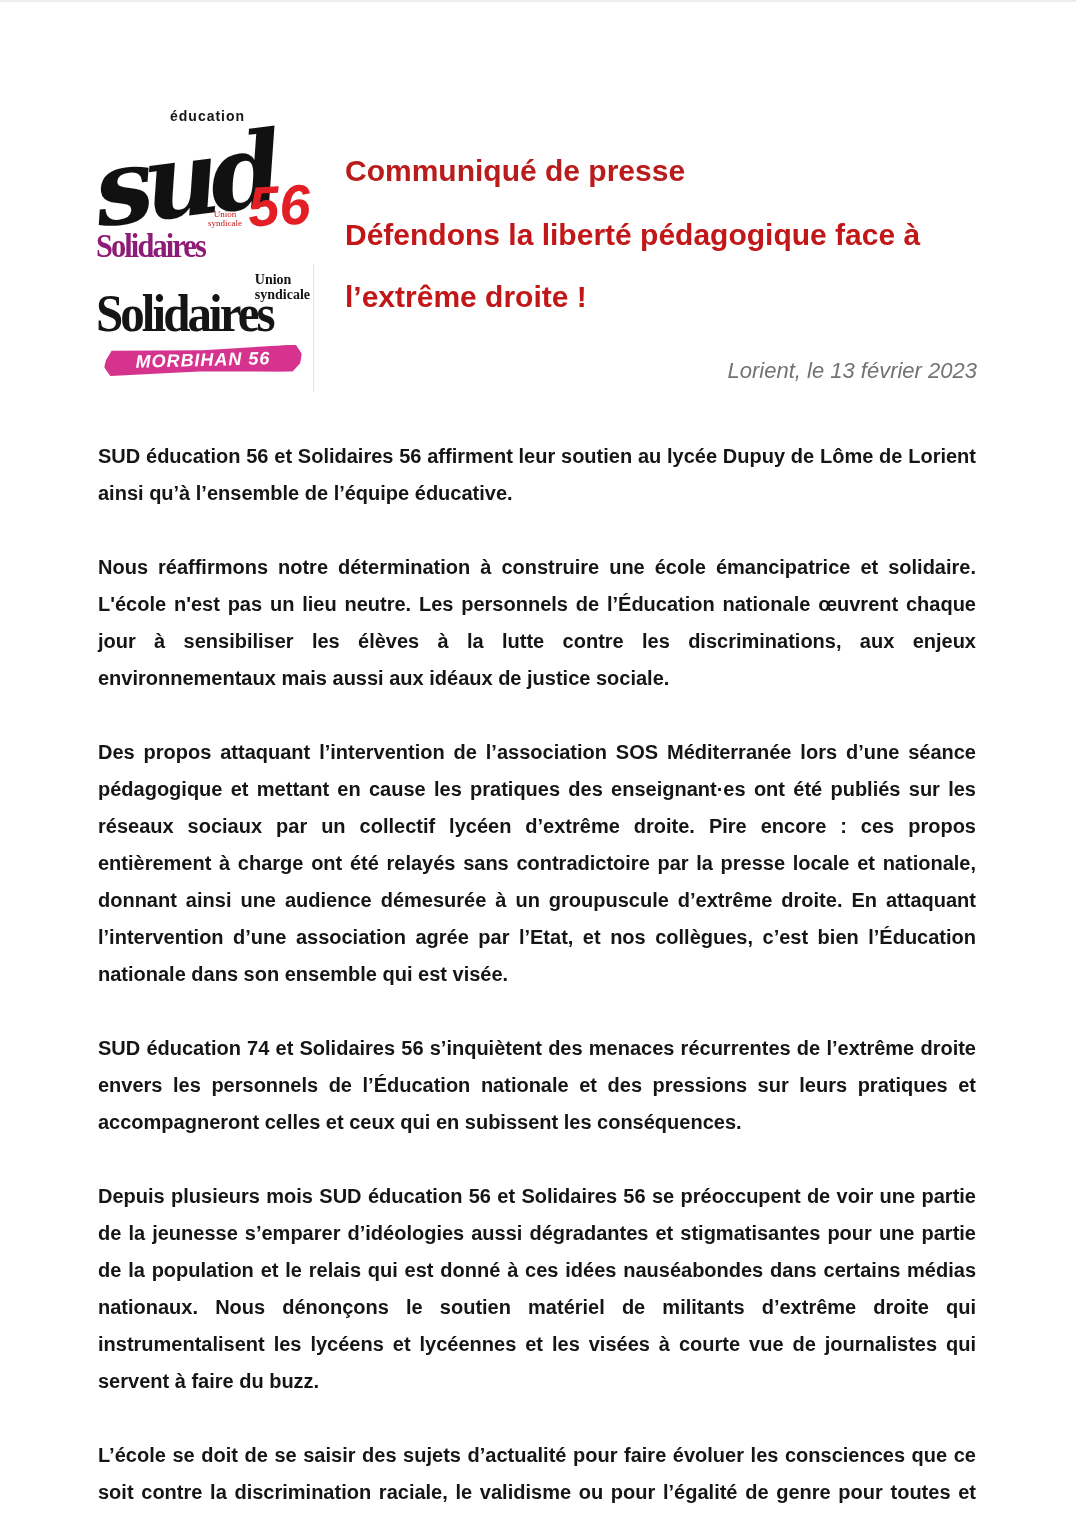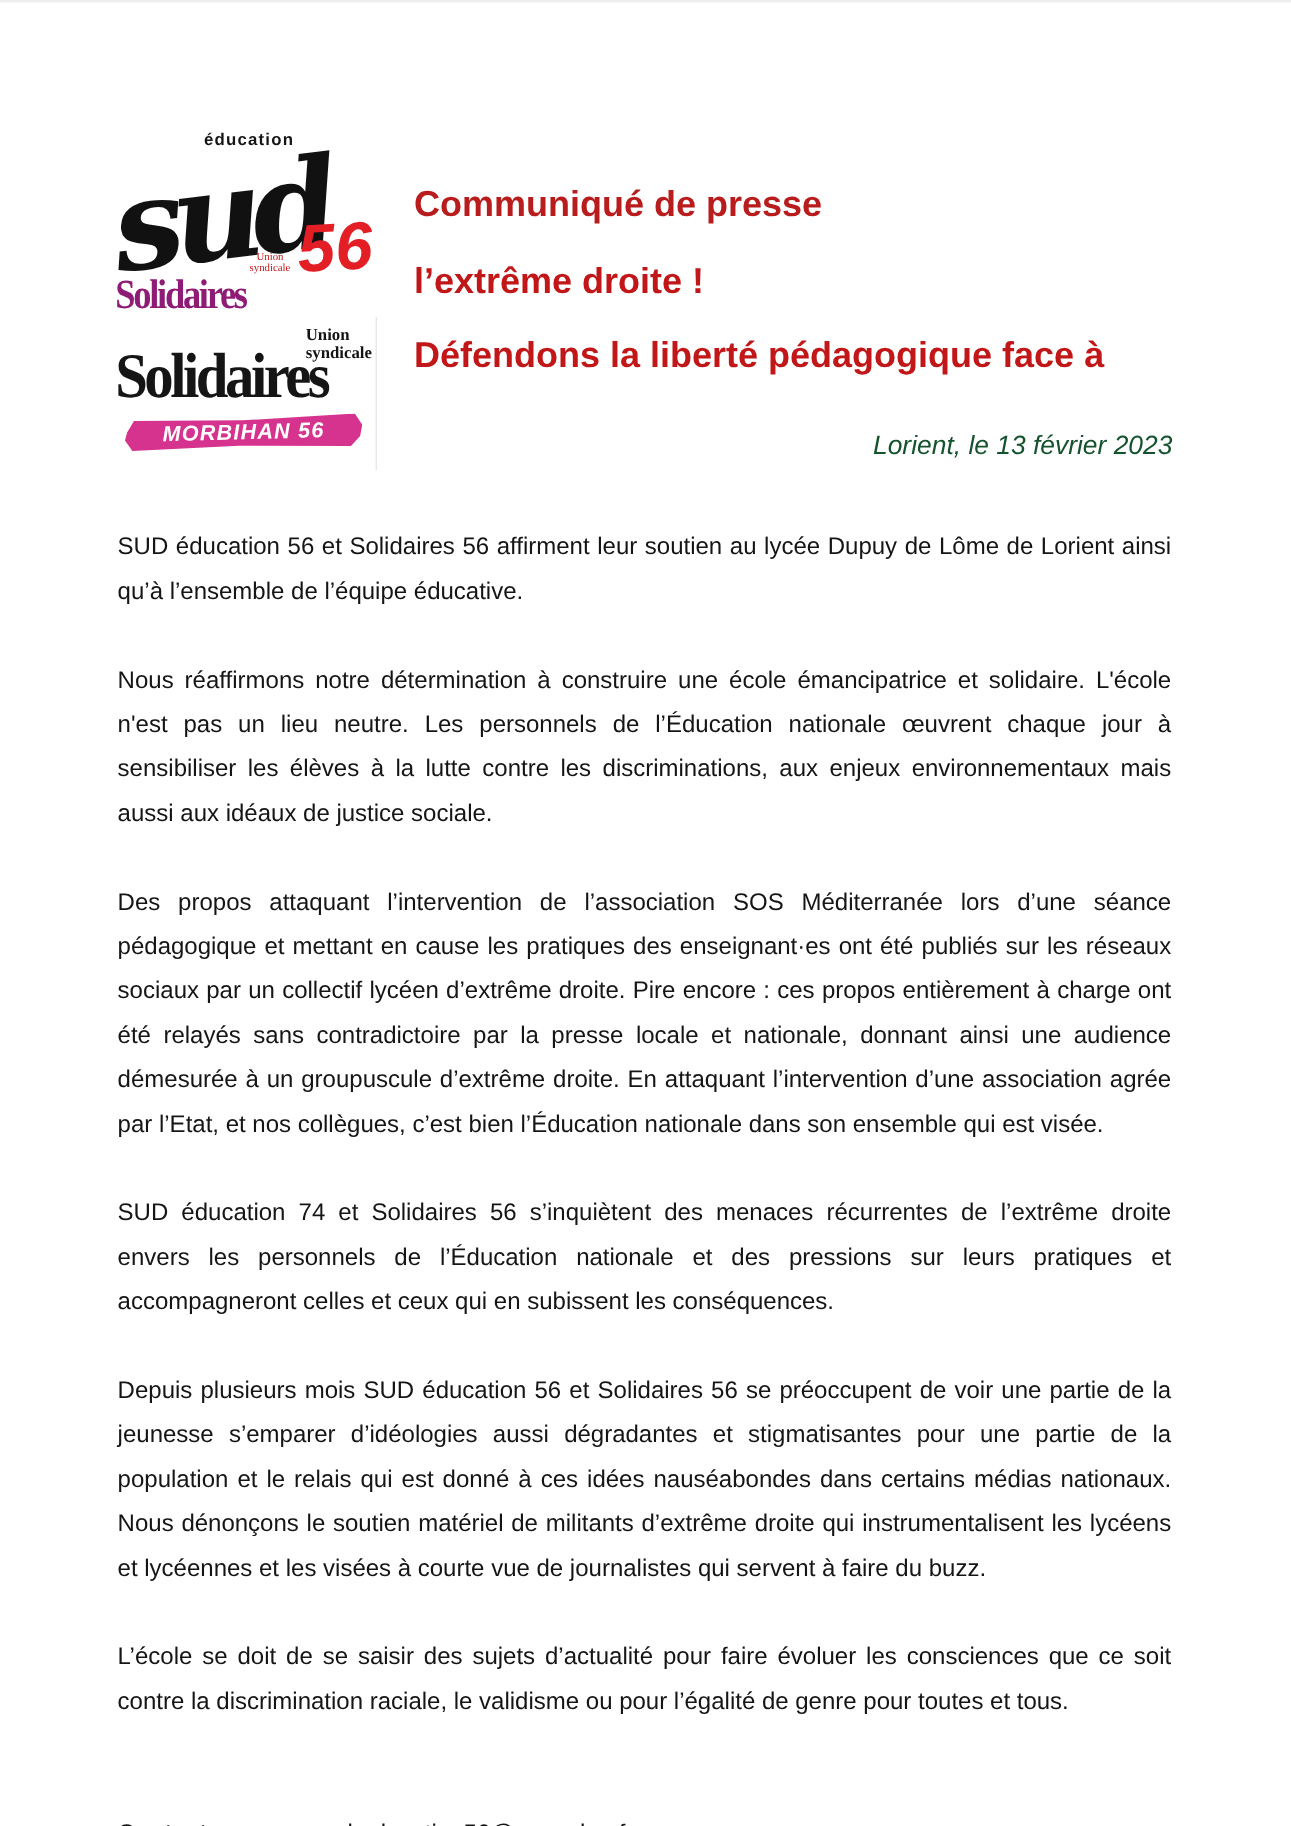--- a/index.html
+++ b/index.html
@@ -116,33 +116,33 @@
     margin-bottom: 30px;
   }
   .title-line {
     font-size: 30px; font-weight: bold; color: #c21718;
     margin-bottom: 28px;
   }
 
   .dateline {
     position: absolute;
     top: 356px; right: 99px;
-    font-size: 22px; font-style: italic; color: #14532d;
+    font-size: 22px; font-style: italic; color: #737373;
   }
 
   
   .body-text {
     position: absolute;
     top: 436px; left: 98px;
     width: 878px;
     font-size: 20px; line-height: 37px;
     text-align: justify;
     color: #151515;
   }
-  .body-text p { margin-bottom: 37px; }
+  .body-text p { margin-bottom: 37px; font-weight: bold; }
   .contact { margin-top: 73px; text-align: left; }
   .contact-label { font-weight: bold; }
   .contact-email { margin-left: 7px; }
 </style>
 </head>
 <body>
 
 <div class="page">
 
   <div class="logo-sud">
@@ -165,22 +165,22 @@
     </div>
     <div class="sol-name">Solidaires</div>
     <div class="sol-banner">
       <span class="sol-banner-text">MORBIHAN 56</span>
     </div>
   </div>
   <div class="cell-divider"></div>
 
   <div class="titles">
     <div class="kicker">Communiqué de presse</div>
+    <div class="title-line">Défendons la liberté pédagogique face à</div>
     <div class="title-line">l’extrême droite !</div>
-    <div class="title-line">Défendons la liberté pédagogique face à</div>
   </div>
 
   <div class="dateline">Lorient, le 13 février 2023</div>
 
   <div class="body-text">
     <p>SUD éducation 56 et Solidaires 56 affirment leur soutien au lycée Dupuy de Lôme de Lorient ainsi qu’à l’ensemble de l’équipe éducative.</p>
     <p>Nous réaffirmons notre détermination à construire une école émancipatrice et solidaire. L'école n'est pas un lieu neutre. Les personnels de l’Éducation nationale œuvrent chaque jour à sensibiliser les élèves à la lutte contre les discriminations, aux enjeux environnementaux mais aussi aux idéaux de justice sociale.</p>
     <p>Des propos attaquant l’intervention de l’association SOS Méditerranée lors d’une séance pédagogique et mettant en cause les pratiques des enseignant·es ont été publiés sur les réseaux sociaux par un collectif lycéen d’extrême droite. Pire encore : ces propos entièrement à charge ont été relayés sans contradictoire par la presse locale et nationale, donnant ainsi une audience démesurée à un groupuscule d’extrême droite. En attaquant l’intervention d’une association agrée par l’Etat, et nos collègues, c’est bien l’Éducation nationale dans son ensemble qui est visée.</p>
     <p>SUD éducation 74 et Solidaires 56 s’inquiètent des menaces récurrentes de l’extrême droite envers les personnels de l’Éducation nationale et des pressions sur leurs pratiques et accompagneront celles et ceux qui en subissent les conséquences.</p>
     <p>Depuis plusieurs mois SUD éducation 56 et Solidaires 56 se préoccupent de voir une partie de la jeunesse s’emparer d’idéologies aussi dégradantes et stigmatisantes pour une partie de la population et le relais qui est donné à ces idées nauséabondes dans certains médias nationaux. Nous dénonçons le soutien matériel de militants d’extrême droite qui instrumentalisent les lycéens et lycéennes et les visées à courte vue de journalistes qui servent à faire du buzz.</p>

